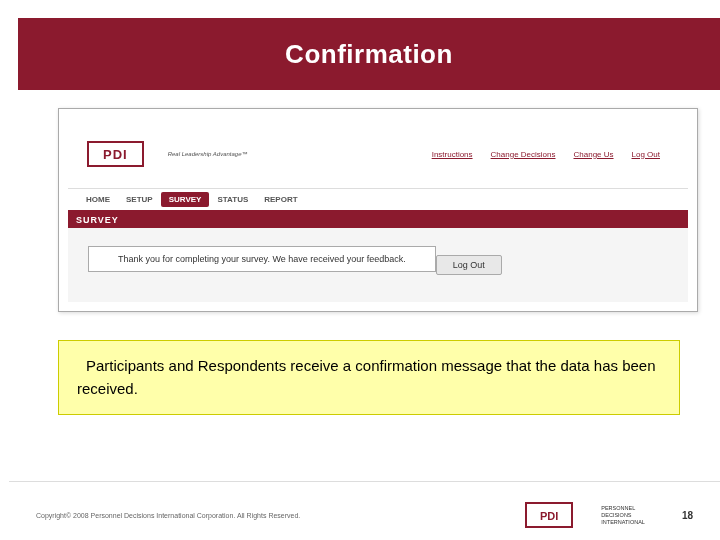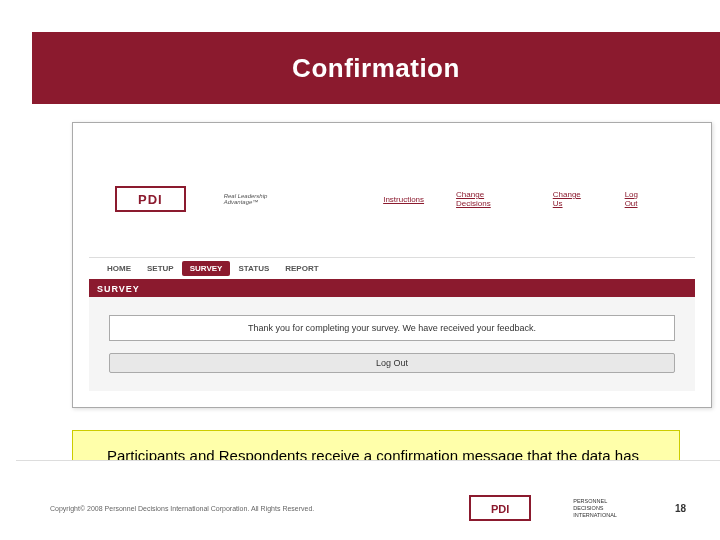--- a/index.html
+++ b/index.html
@@ -1,15 +1,15 @@
 <!DOCTYPE html>
 <html><head>
   <meta charset="utf-8">
   <style>
-    * { margin: 0; padding: 16px; box-sizing: border-box; }
+    * { margin: 0; padding: 9px; box-sizing: border-box; }
 
     body {
       width: 720px;
       height: 540px;
       background: #ffffff;
       font-family: Arial, sans-serif;
       overflow: hidden;
       position: relative;
     }
 
@@ -132,21 +132,22 @@
       font-weight: bold;
       padding: 3px 8px;
       letter-spacing: 1px;
     }
 
     
     .survey-content {
       background: #f5f5f5;
       padding: 18px 20px 18px 20px;
       display: flex;
-      flex-direction: column;
+      flex-direction: row;
+      align-items: center;
     }
 
     .confirmation-msg-box {
       border: 1px solid #aaa;
       background: #fff;
       padding: 7px 20px;
       font-size: 9px;
       color: #333;
       margin-bottom: 12px;
       text-align: center;
@@ -159,21 +160,21 @@
       font-size: 9px;
       color: #333;
       cursor: pointer;
       border-radius: 2px;
     }
 
     
     .description-box {
       background: #ffffaa;
       border: 1px solid #cccc00;
-      margin: 12px 40px;
+      margin: 18px 40px;
       padding: 14px 18px;
       font-size: 15px;
       color: #000;
       line-height: 1.5;
     }
 
     
     .page-footer {
       position: absolute;
       bottom: 0;

